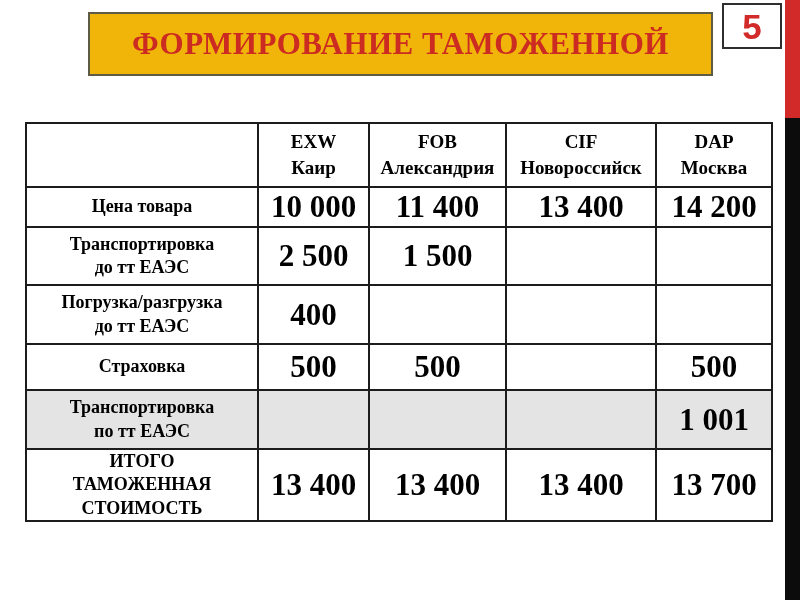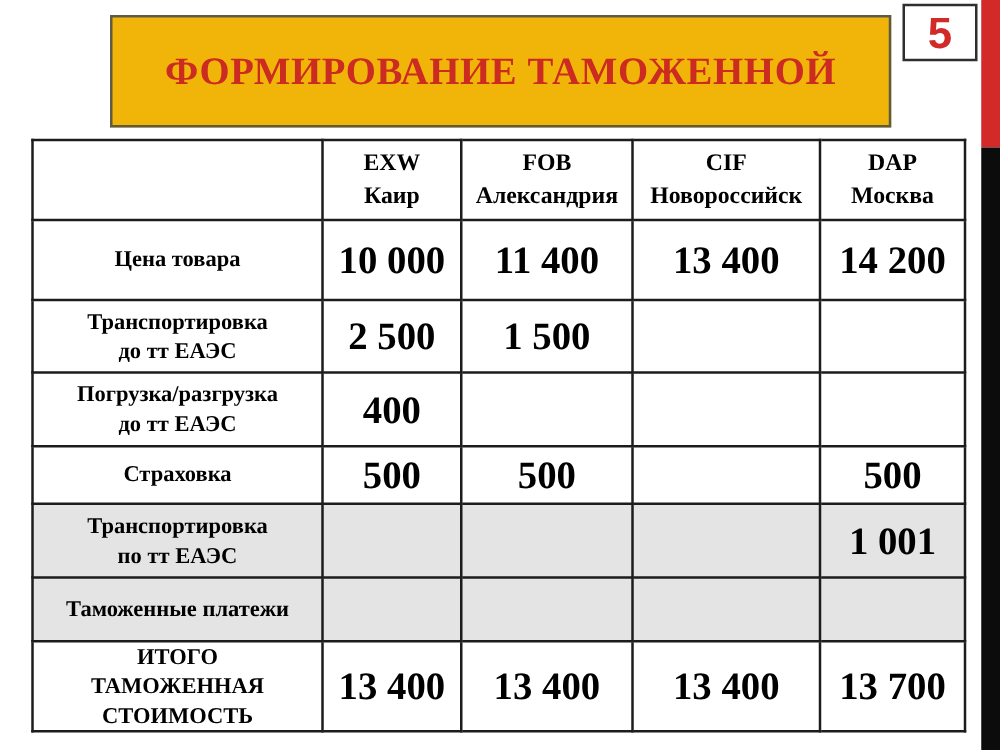--- a/index.html
+++ b/index.html
@@ -3,21 +3,21 @@
 <meta charset="utf-8">
 <style>
   html,body{margin:0;padding:0;}
   body{
     width:800px;height:600px;position:relative;overflow:hidden;
     background:#ffffff;
     font-family:"Liberation Serif","DejaVu Serif",serif;
   }
   
   .title-box{
-    position:absolute;left:88px;top:12px;width:625px;height:90px;
+    position:absolute;left:88px;top:12px;width:625px;height:64px;
     background:var(--title-bg,#F1B50A);
     border:2px solid var(--title-border,#5E5B44);
     box-sizing:border-box;
     display:flex;flex-direction:column;align-items:center;justify-content:center;
   }
   .title-line{
     display:block;color:var(--title-text,#CC2B21);
     font-size:31px;font-weight:bold;line-height:38px;
     white-space:nowrap;letter-spacing:0.5px;
   }
@@ -31,30 +31,30 @@
     font-family:"Liberation Sans","DejaVu Sans",sans-serif;
     font-weight:bold;font-size:35px;color:var(--accent-red,#D22929);
     line-height:1;
   }
   
   .stripe{position:absolute;left:785px;width:15px;}
   .stripe-red{top:0;height:118px;background:var(--accent-red,#D22929);}
   .stripe-black{top:118px;height:482px;background:var(--stripe-black,#0C0C0C);}
   
   table.customs{
-    position:absolute;left:25px;top:111px;width:746px;
+    position:absolute;left:25px;top:122px;width:746px;
     border-collapse:collapse;table-layout:fixed;
   }
   table.customs th,table.customs td{
     border:2px solid var(--table-border,#1C1C1C);
     text-align:center;vertical-align:middle;padding:0 2px;
     box-sizing:border-box;background:#ffffff;
   }
   thead tr{height:64px;}
-  tbody tr:nth-child(1){height:64px;}
+  tbody tr:nth-child(1){height:40px;}
   tbody tr:nth-child(2){height:58px;}
   tbody tr:nth-child(3){height:59px;}
   tbody tr:nth-child(4){height:46px;}
   tbody tr:nth-child(5){height:59px;}
   tbody tr:nth-child(6){height:51px;}
   tbody tr:nth-child(7){height:59px;}
   thead th{font-size:19px;font-weight:bold;line-height:1.35;}
   tbody th{font-size:18px;font-weight:bold;line-height:1.3;}
   tbody td{font-size:31px;font-weight:bold;white-space:nowrap;}
   .hline,.lline{display:block;}
@@ -145,29 +145,20 @@
     <tr class="shaded">
       <th>
         <span class="lline">Транспортировка</span>
         <span class="lline">по тт ЕАЭС</span>
       </th>
       <td></td>
       <td></td>
       <td></td>
       <td>1 001</td>
     </tr>
-    <tr class="shaded">
-      <th>
-        <span class="lline">Таможенные платежи</span>
-      </th>
-      <td></td>
-      <td></td>
-      <td></td>
-      <td></td>
-    </tr>
     <tr>
       <th>
         <span class="lline">ИТОГО</span>
         <span class="lline">ТАМОЖЕННАЯ</span>
         <span class="lline">СТОИМОСТЬ</span>
       </th>
       <td>13 400</td>
       <td>13 400</td>
       <td>13 400</td>
       <td>13 700</td>

